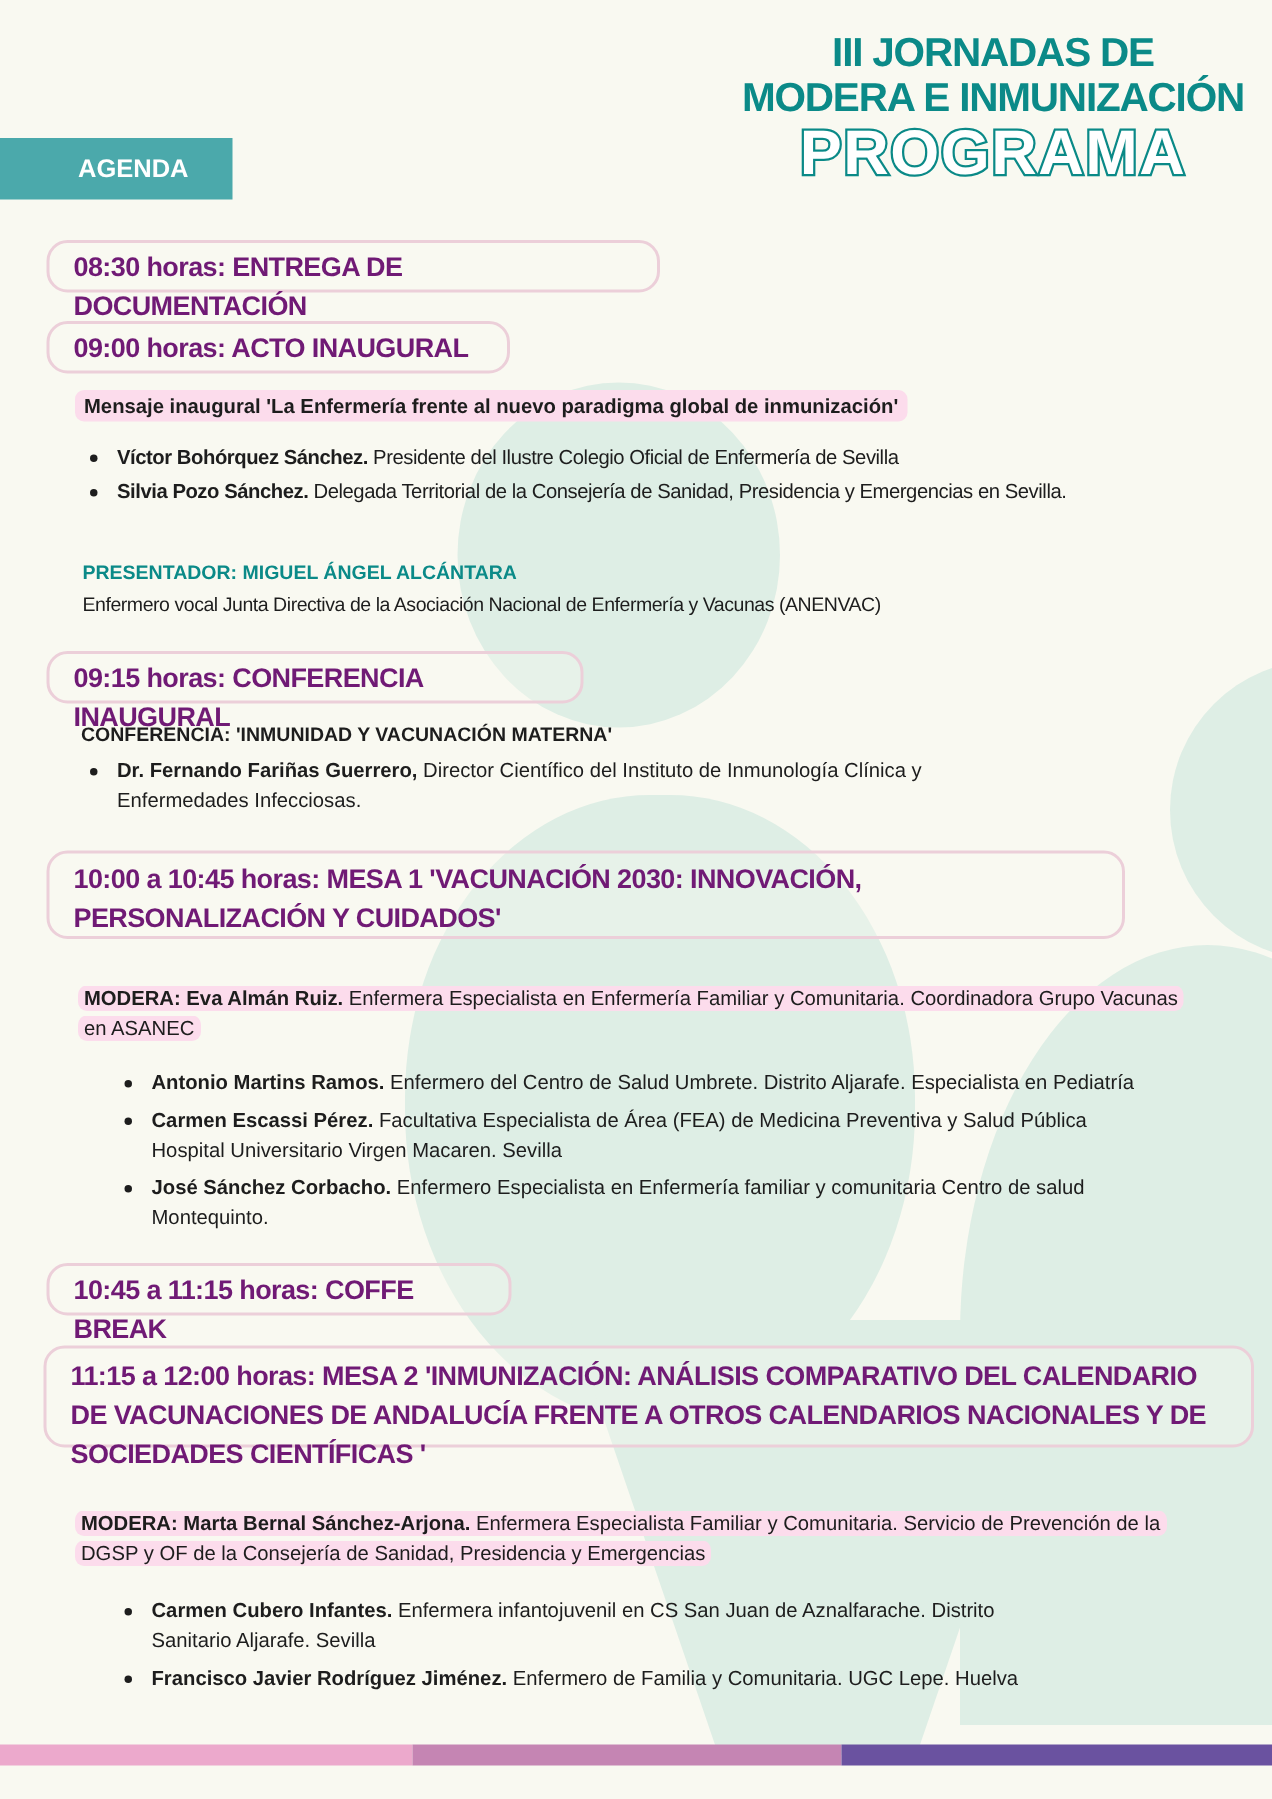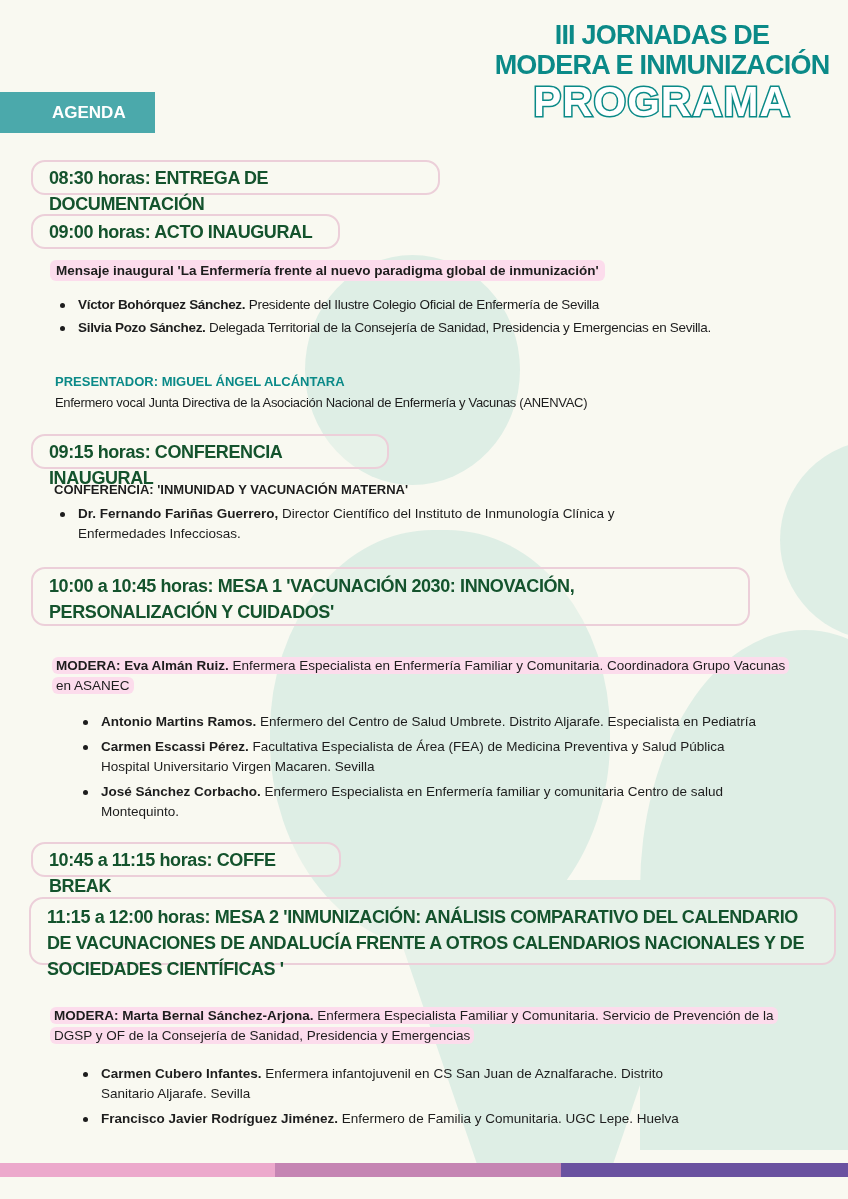--- a/index.html
+++ b/index.html
@@ -22,21 +22,21 @@
     text-shadow: 0 0 1px #0b8a88;
   }
   .agenda-tab {
     position:absolute; left:0; top:92px; width:155px; height:41px;
     background:#4ba9ab; color:#fff; font-weight:bold; font-size:17px;
     display:flex; align-items:center; padding-left:52px; box-sizing:border-box;
   }
 
   .pill {
     position:absolute; border:2px solid #eccfd9; border-radius:14px;
-    box-sizing:border-box; color:#14532d; font-weight:bold; font-size:18px;
+    box-sizing:border-box; color:#701a75; font-weight:bold; font-size:18px;
     letter-spacing:-0.4px; line-height:26px; padding:3px 16px; background:rgba(249,249,241,0.35);
   }
   .highlight {
     background:#fcdcec; border-radius:6px; padding:1px 4px;
     -webkit-box-decoration-break:clone; box-decoration-break:clone;
   }
   .block { position:absolute; font-size:13.5px; line-height:20px; color:#1d1d1d; }
   .block b { font-weight:bold; }
   ul { margin:0; padding:0; list-style:none; }
   li { position:relative; padding-left:23px; margin-bottom:3px; font-size:13.5px; line-height:20px; }

